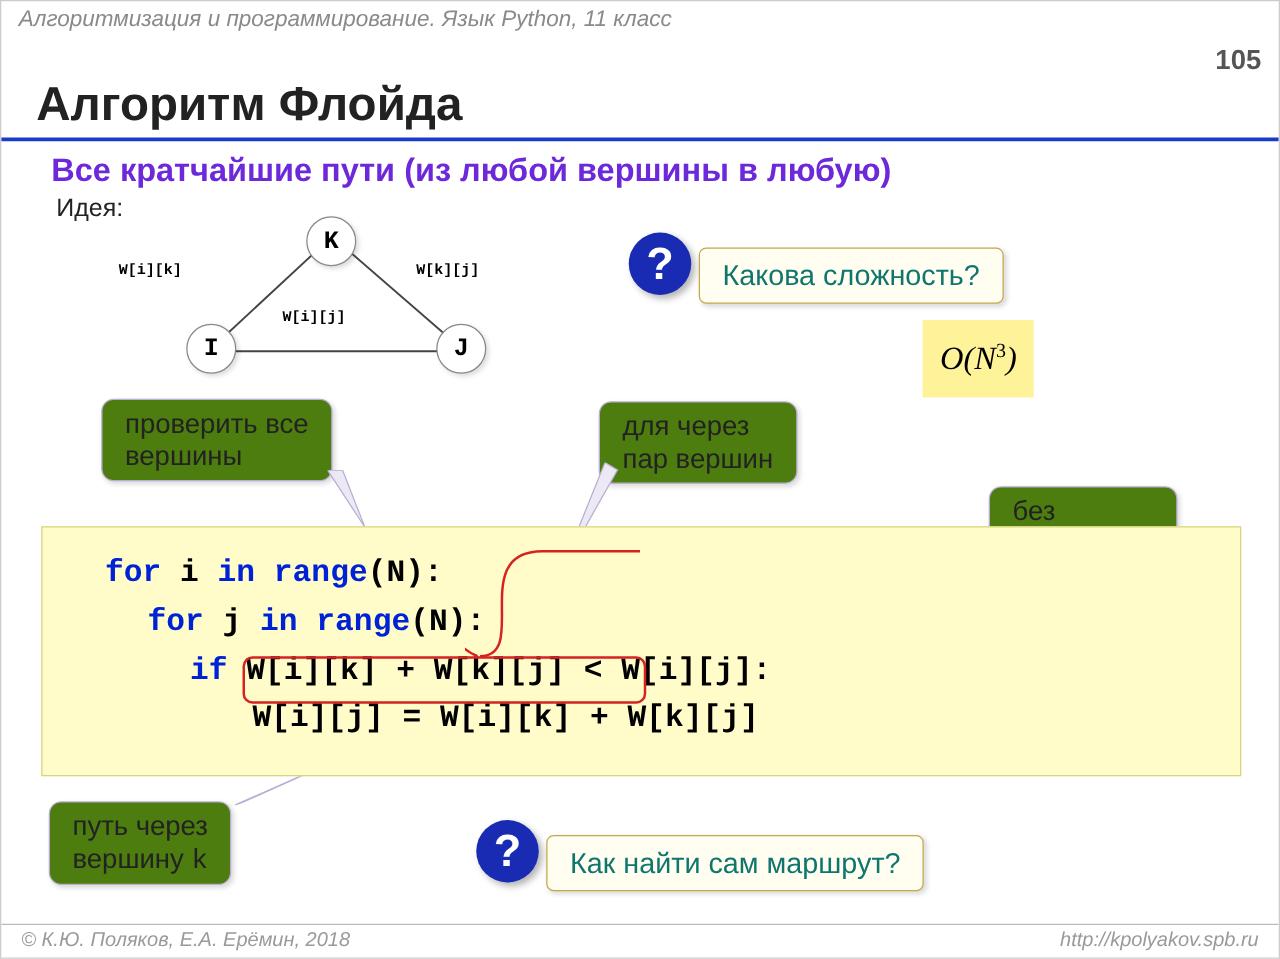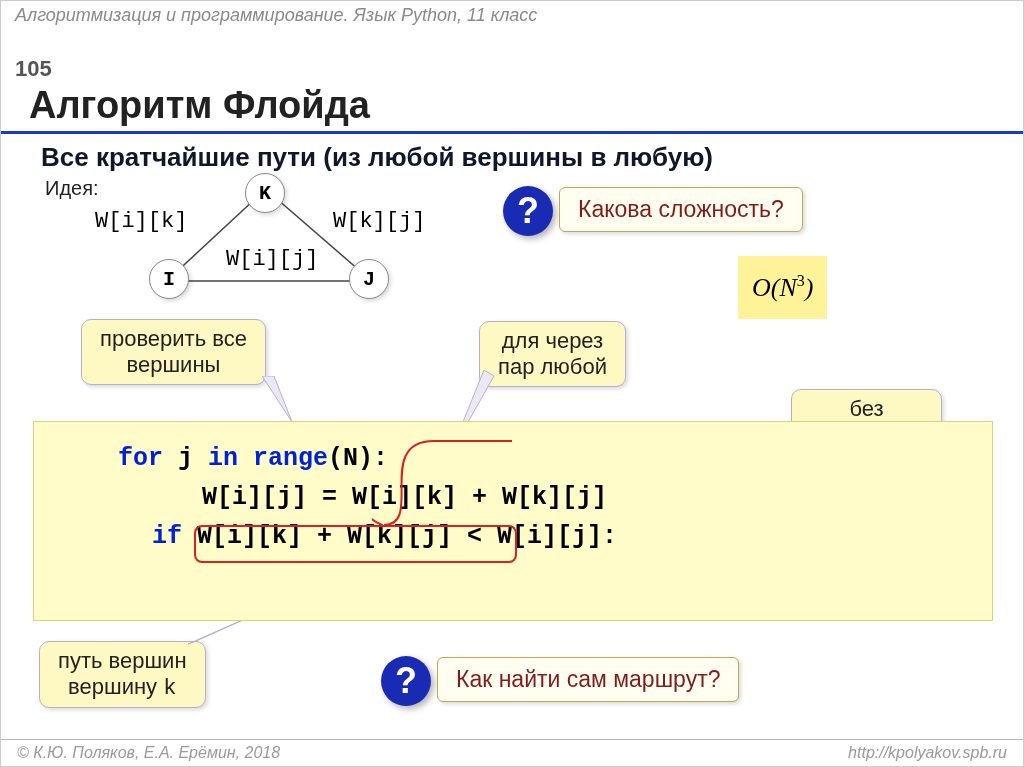--- a/index.html
+++ b/index.html
@@ -8,76 +8,76 @@
     font-family: Arial, Helvetica, sans-serif;
     background: #fff;
     position: relative;
     overflow: hidden;
     border: 1px solid #ccc;
   }
   .header {
     padding: 4px 14px 2px 14px;
     display: flex; justify-content: space-between; align-items: flex-start;
     color: #8a8a8a;
-    flex-direction: column;
   }
   .header .course { font-style: italic; font-size: 18px; }
   .header .page { font-weight: bold; font-size: 22px; color: #555; margin-top: 30px; }
   .title {
     font-size: 38px; font-weight: bold; color: #222;
     padding: 0 11px 4px 28px;
   }
   hr.rule { border: none; border-top: 3px solid #1a3bc9; margin: 0; }
   .subtitle {
-    color: #0f172a; font-size: 26px; font-weight: bold;
+    color: #6d28d9; font-size: 26px; font-weight: bold;
     padding: 8px 0 4px 40px;
   }
   .idea-label { font-size: 20px; padding-left: 44px; color: #222; }
 
   .diagram { position: absolute; left: 100px; top: 170px; width: 340px; height: 130px; }
   .node {
     position: absolute; width: 40px; height: 40px;
     border: 1px solid #888; border-radius: 50%; background: #fff;
     display: flex; align-items: center; justify-content: center;
     font-family: "Courier New", monospace; font-weight: bold; font-size: 20px;
     box-shadow: 2px 2px 4px rgba(0,0,0,.15);
   }
   .edge-label {
     position: absolute; font-family: "Courier New", monospace;
-    font-weight: normal; font-size: 22px;
+    font-weight: bold; font-size: 12px;
   }
 
   .q-bubble {
     position: absolute;
     width: 50px; height: 50px; border-radius: 50%;
     background: #1a2bb3; color: #fff;
     display: flex; align-items: center; justify-content: center;
     font-size: 36px; font-weight: bold;
     box-shadow: 3px 3px 6px rgba(0,0,0,.3);
   }
   .q-box {
     position: absolute;
     border: 1px solid #c5a84a; background: #fffef0;
     border-radius: 6px;
-    padding: 8px 18px; font-size: 23px; color: #7f1d1d;
+    padding: 8px 18px; font-size: 23px; color: #0f766e;
     box-shadow: 2px 2px 4px rgba(0,0,0,.15);
+    margin-top: 11px;
   }
   .complexity {
     position: absolute; left: 737px; top: 255px;
     background: #fff39a; padding: 16px 14px;
     font-family: "Times New Roman", serif; font-style: italic;
     font-size: 26px;
   }
   .complexity sup { font-size: 16px; font-style: normal; }
 
   .callout {
     position: absolute;
-    background: #fef9c3; border: 1px solid #b9add4;
+    background: #4d7c0f; border: 1px solid #b9add4;
     border-radius: 10px; padding: 6px 18px;
-    font-size: 22px; text-align: center; color: #222;
+    font-size: 22px; color: #222;
     box-shadow: 2px 2px 4px rgba(0,0,0,.15);
   }
   .callout .mono { font-family: "Courier New", monospace; }
 
   .code-block {
     position: absolute; left: 32px; top: 420px;
     width: 960px; height: 200px;
     background: #fffcc9; border: 1px solid #d8d47e;
     padding: 18px 10px 10px 50px;
     font-family: Consolas, "Courier New", monospace;
@@ -135,53 +135,59 @@
 <div class="callout" style="left:80px;top:318px">
   <div>проверить все</div>
   <div>вершины</div>
   <svg style="position:absolute;left:180px;top:56px" width="40" height="50">
     <polygon points="0,0 30,46 12,0" fill="#ece8f4" stroke="#b9add4"></polygon>
   </svg>
 </div>
 
 <div class="callout" style="left:478px;top:320px">
   <div>для через</div>
-  <div>пар любой</div>
+  <div>пар вершин</div>
   <svg style="position:absolute;left:-30px;top:48px" width="48" height="90">
     <polygon points="34,0 0,84 44,6" fill="#ece8f4" stroke="#b9add4"></polygon>
   </svg>
 </div>
 
 <div class="callout" style="left:790px;top:388px">
   <div>без</div>
   <div><span>вершины </span><span class="mono">k</span></div>
   <svg style="position:absolute;left:-62px;top:46px" width="80" height="90">
     <polygon points="66,0 0,86 74,10" fill="#ece8f4" stroke="#b9add4"></polygon>
   </svg>
 </div>
 
 <div class="callout" style="left:38px;top:640px">
-  <div>путь вершин</div>
+  <div>путь через</div>
   <div><span>вершину </span><span class="mono">k</span></div>
   <svg style="position:absolute;left:148px;top:-44px" width="110" height="50">
     <polygon points="0,46 104,0 6,44" fill="#ece8f4" stroke="#b9add4"></polygon>
   </svg>
 </div>
 
 <div class="code-block">
+  <div>
+    <span class="kw">for</span>
+    <span>i</span>
+    <span class="kw">in</span>
+    <span class="kw">range</span><span>(N):</span>
+  </div>
   <div style="padding-left:34px">
     <span class="kw">for</span>
     <span>j</span>
     <span class="kw">in</span>
     <span class="kw">range</span><span>(N):</span>
   </div>
-  <div style="padding-left:118px">W[i][j] = W[i][k] + W[k][j]</div>
   <div style="padding-left:68px">
     <span class="kw">if</span><span> W[i][k] + W[k][j] &lt; W[i][j]:</span>
   </div>
+  <div style="padding-left:118px">W[i][j] = W[i][k] + W[k][j]</div>
 
   <div class="highlight-box" style="left:160px;top:103px;width:323px;height:38px"></div>
   <svg style="position:absolute;left:338px;top:11px;pointer-events:none" width="160" height="96">
     <path d="M12,92 C52,92 2,8 62,8 L140,8" fill="none" stroke="#d62222" stroke-width="2"></path>
     <path d="M12,92 C-18,72 72,8 8,8" fill="none" stroke="#d62222" stroke-width="0"></path>
     <path d="M8,92 C60,70 -10,10 60,10" fill="none" stroke="#d62222" stroke-width="2" transform="scale(-1,1) translate(-18,0)"></path>
   </svg>
 </div>
 
 <div class="q-bubble" style="left:380px;top:655px">?</div>

